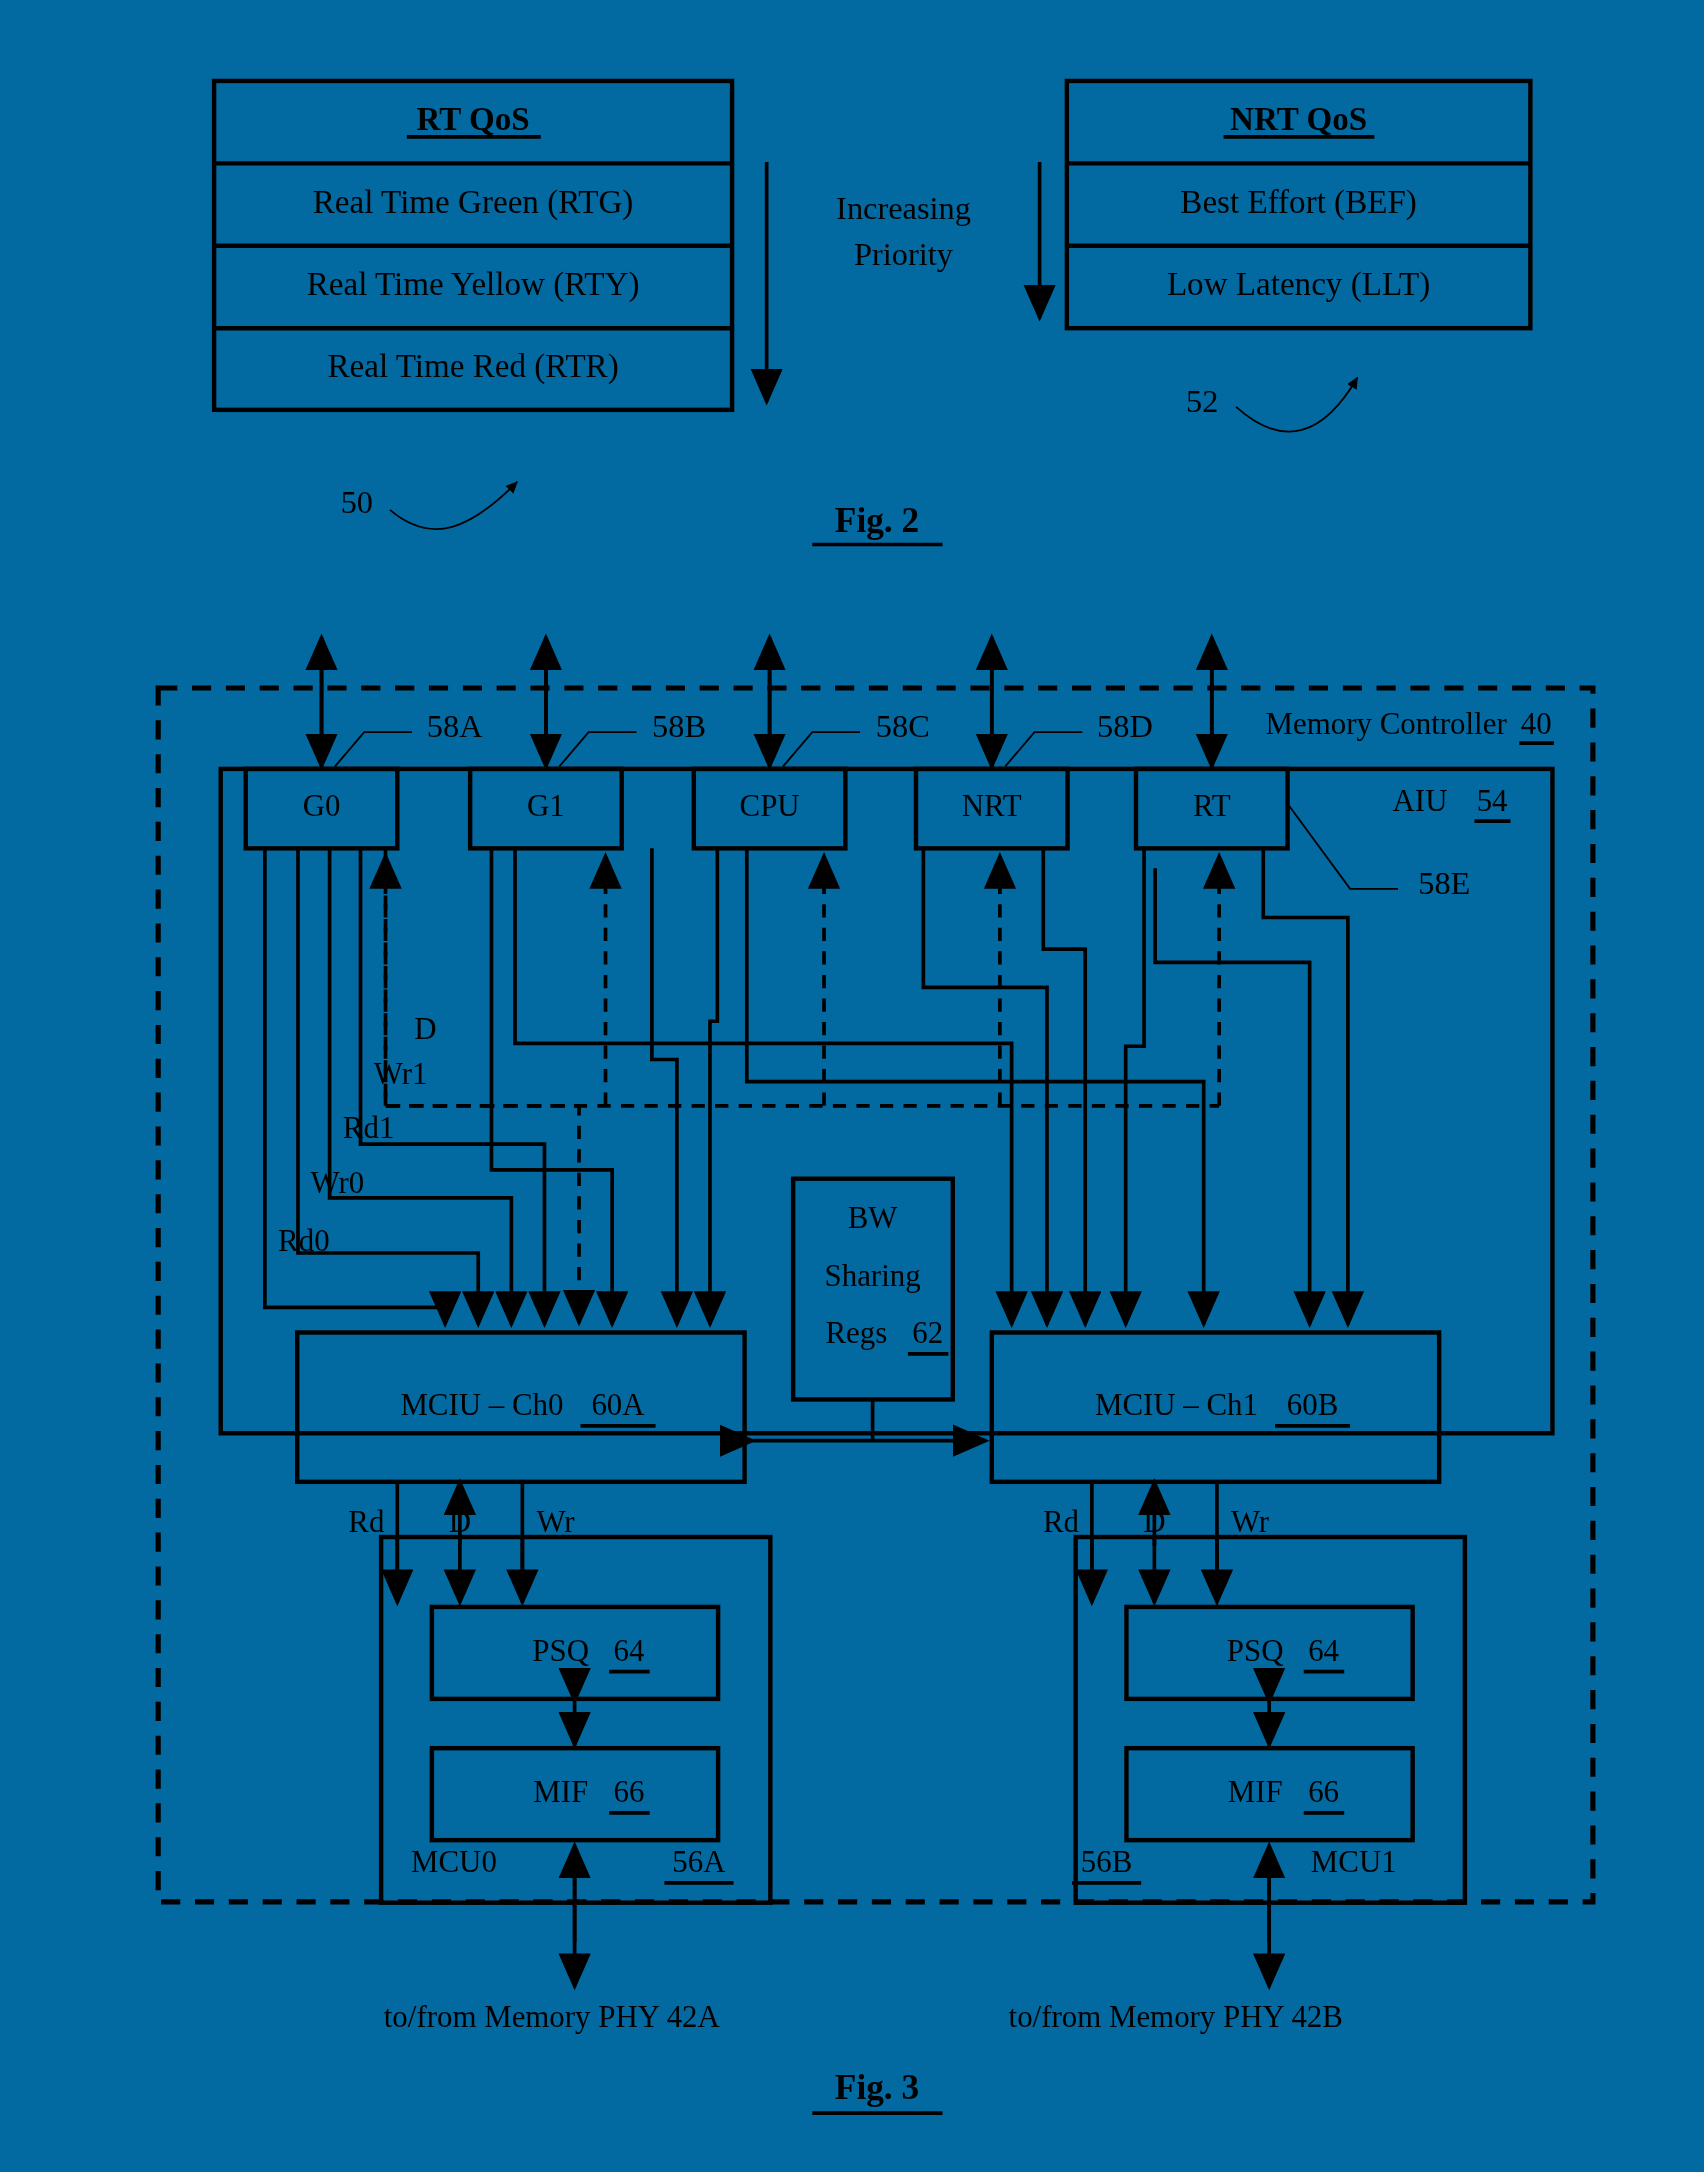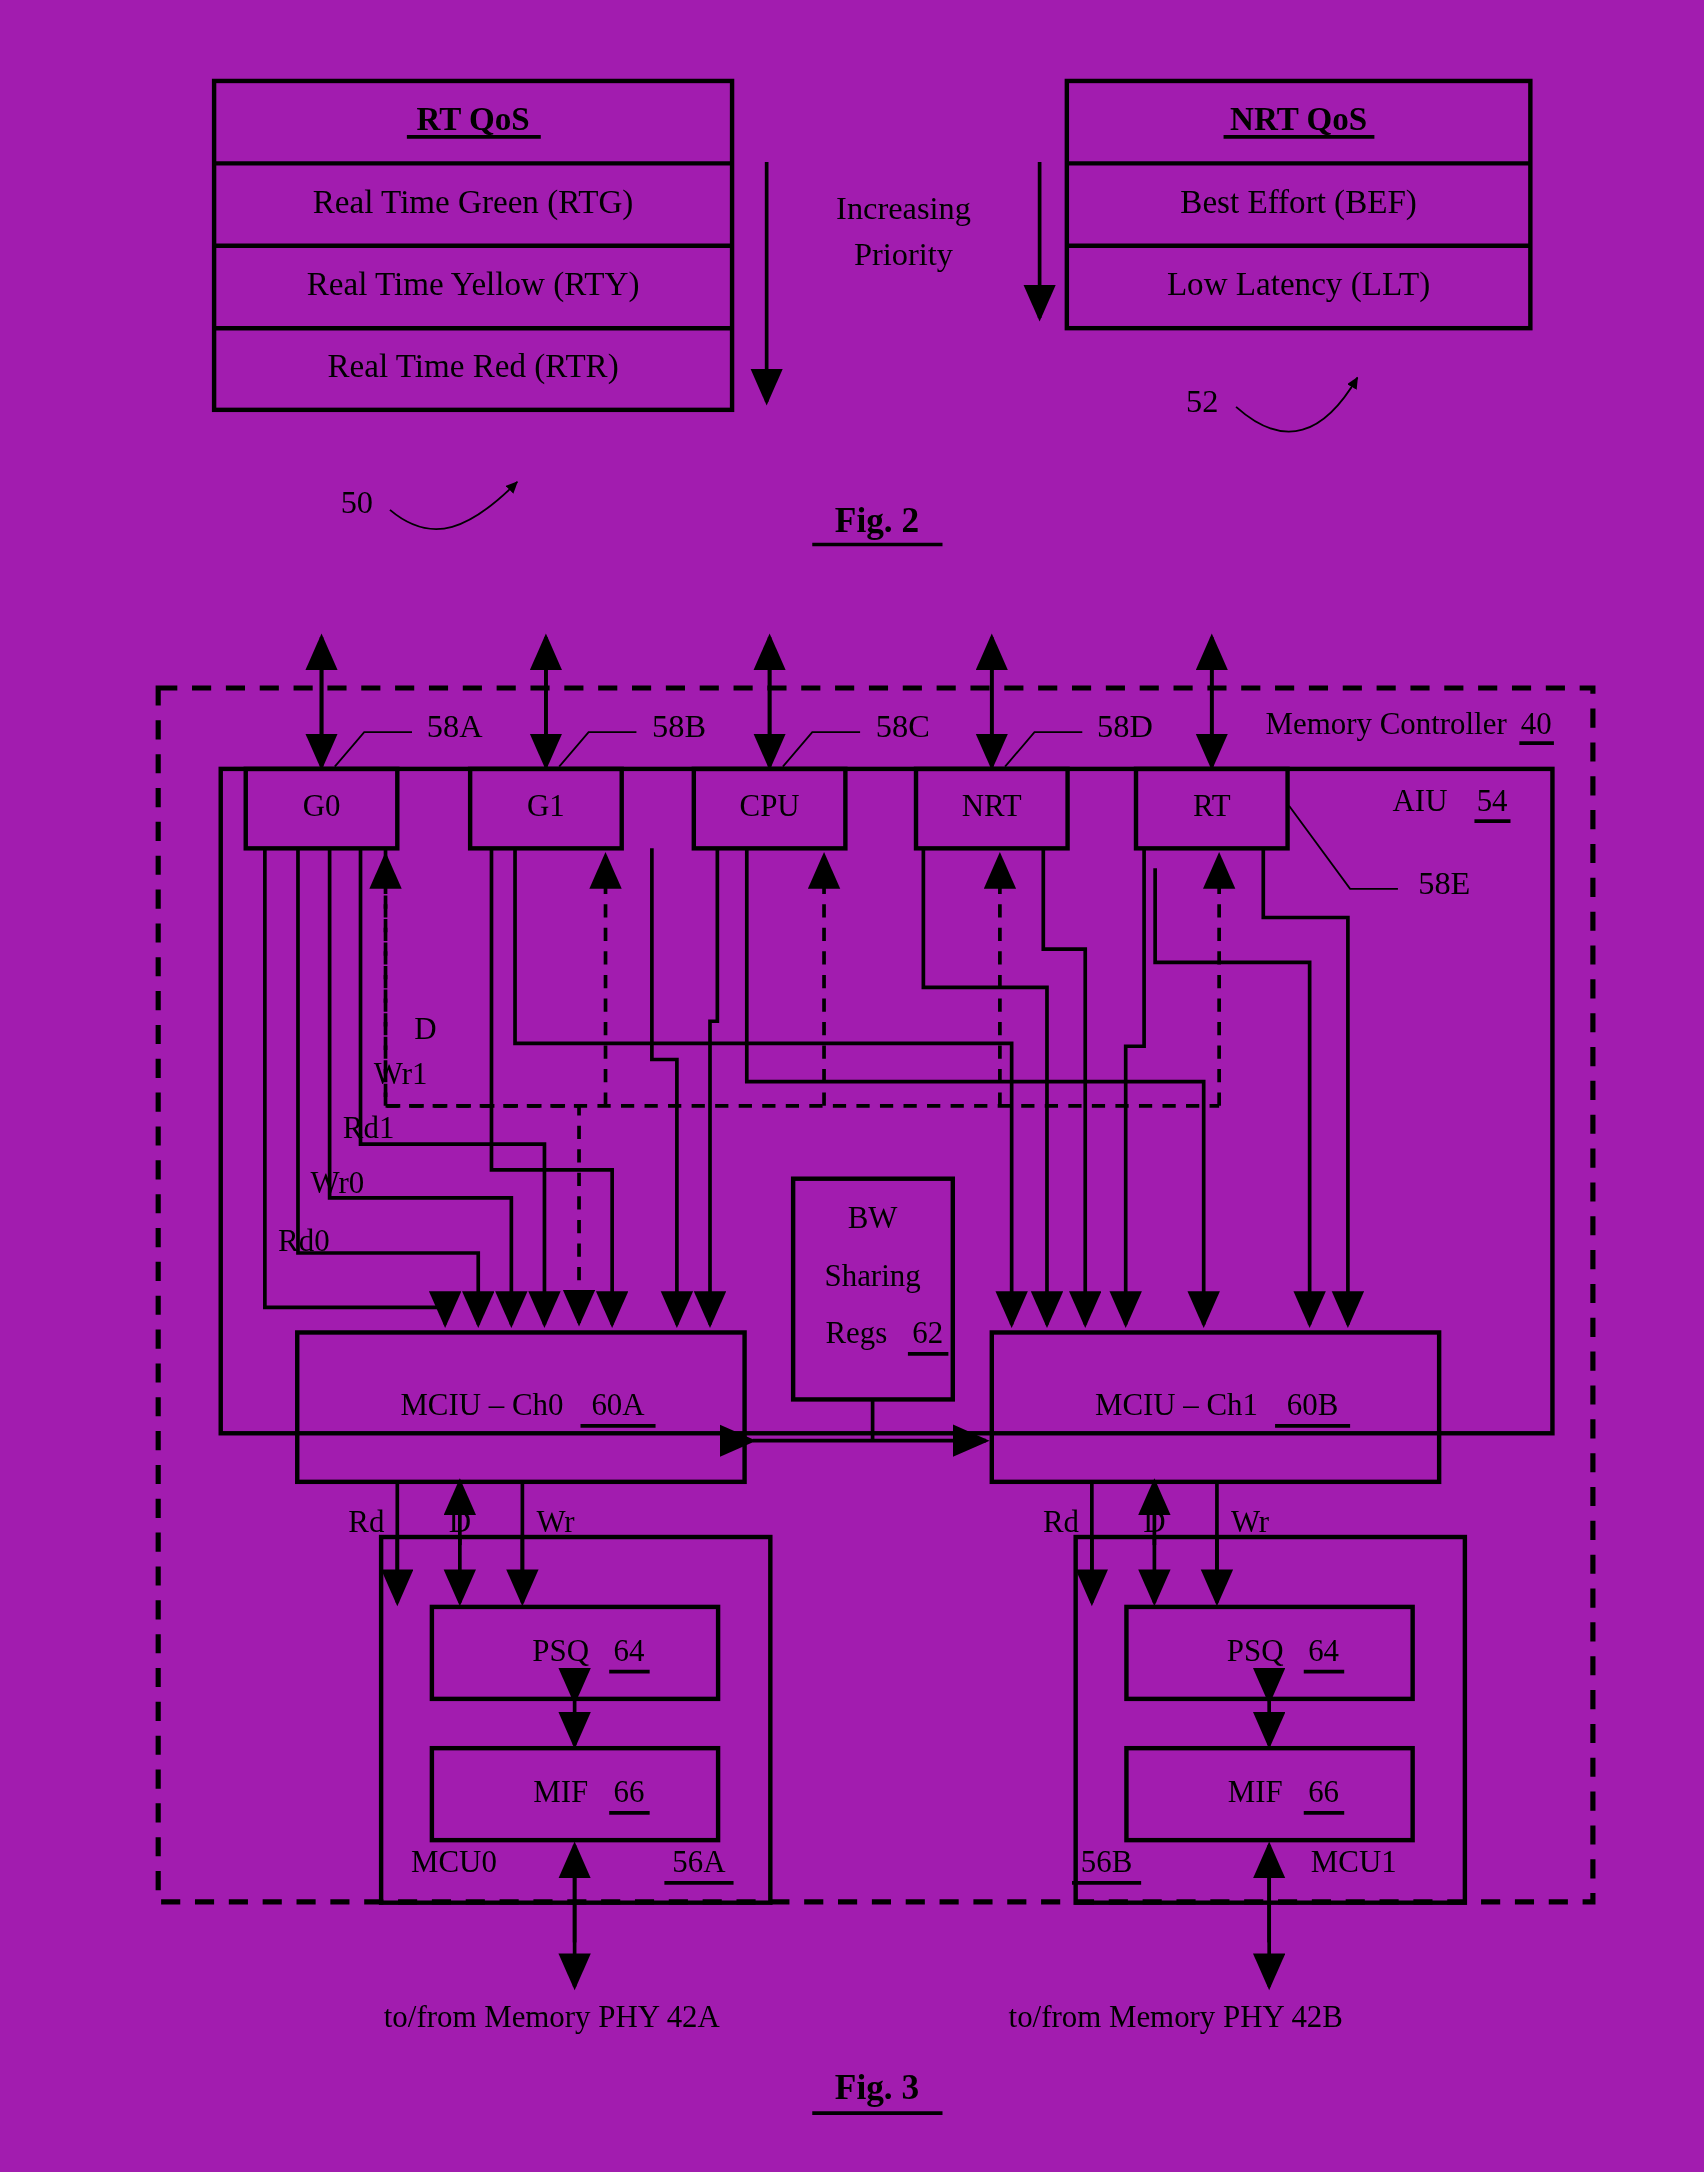--- a/index.html
+++ b/index.html
@@ -1,17 +1,17 @@
 <!DOCTYPE html>
 <html style="font-size:11.8px"><head>
 <meta charset="utf-8">
 <style>
   html,body{margin:0;padding:0;background:#ffffff;}
   body{width:1704px;height:2172px;font-family:"Liberation Serif",serif;}
-  #stage{position:relative;width:1704px;height:2172px;overflow:hidden;background:#a21caf;}
+  #stage{position:relative;width:1704px;height:2172px;overflow:hidden;background:#0369a1;}
   svg{position:absolute;left:0;top:0;width:1704px;height:2172px;}
   text{font-family:"Liberation Serif",serif;fill:#000;}
   .cell{font-size:45px;text-anchor:middle;dominant-baseline:middle;}
   .hdr{font-size:45px;font-weight:bold;text-anchor:middle;dominant-baseline:middle;}
   .ref{font-size:44px;text-anchor:middle;dominant-baseline:middle;}
   .fig{font-size:48px;font-weight:bold;text-anchor:middle;dominant-baseline:middle;}
   .blk{font-size:42px;text-anchor:middle;dominant-baseline:middle;}
   .sig{font-size:42px;text-anchor:start;dominant-baseline:middle;}
   .prio{font-size:44px;text-anchor:middle;dominant-baseline:middle;}
   .box{fill:none;stroke:#000;stroke-width:6;}

